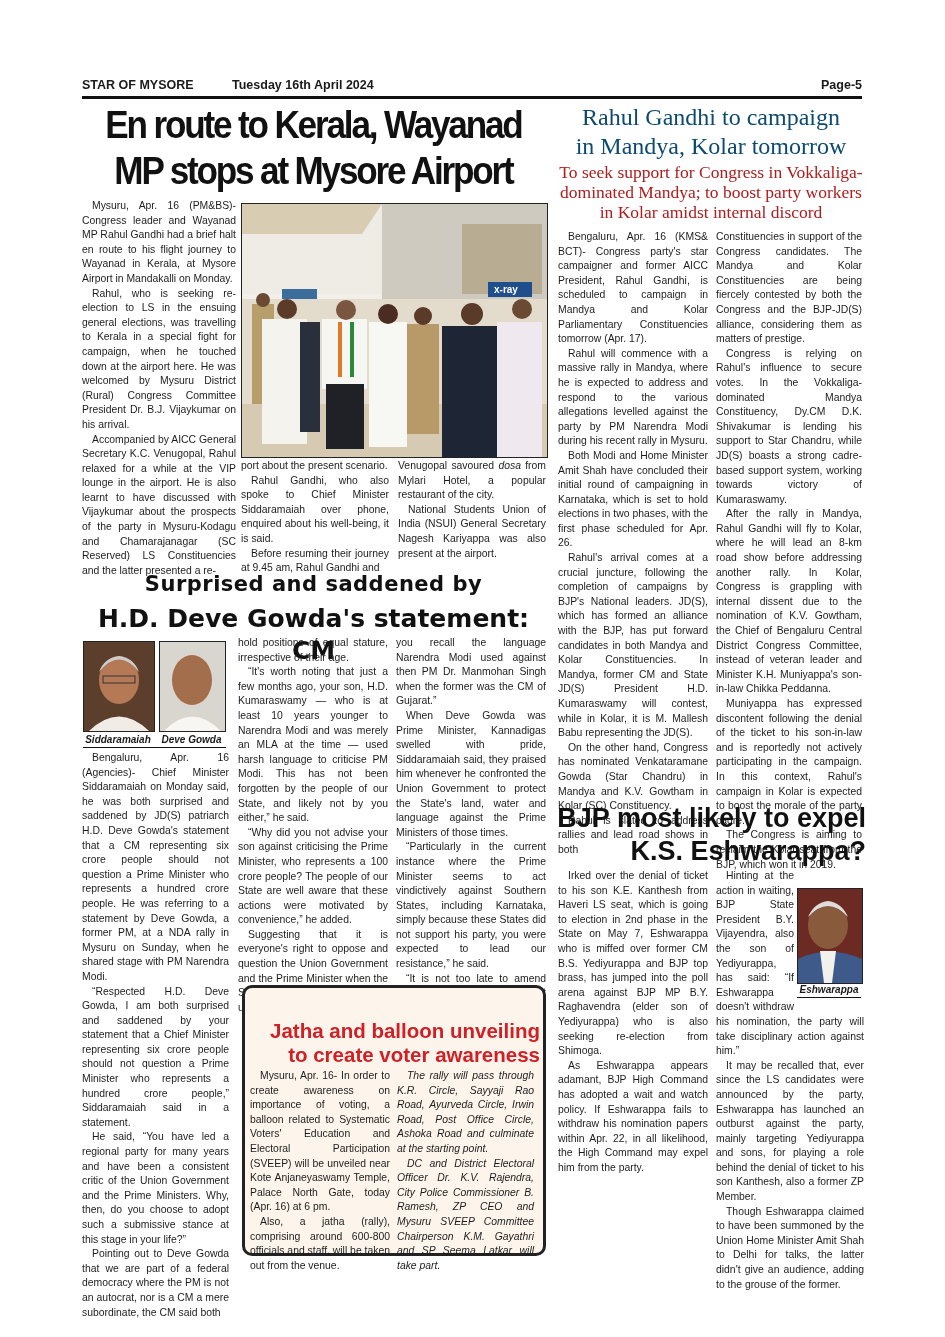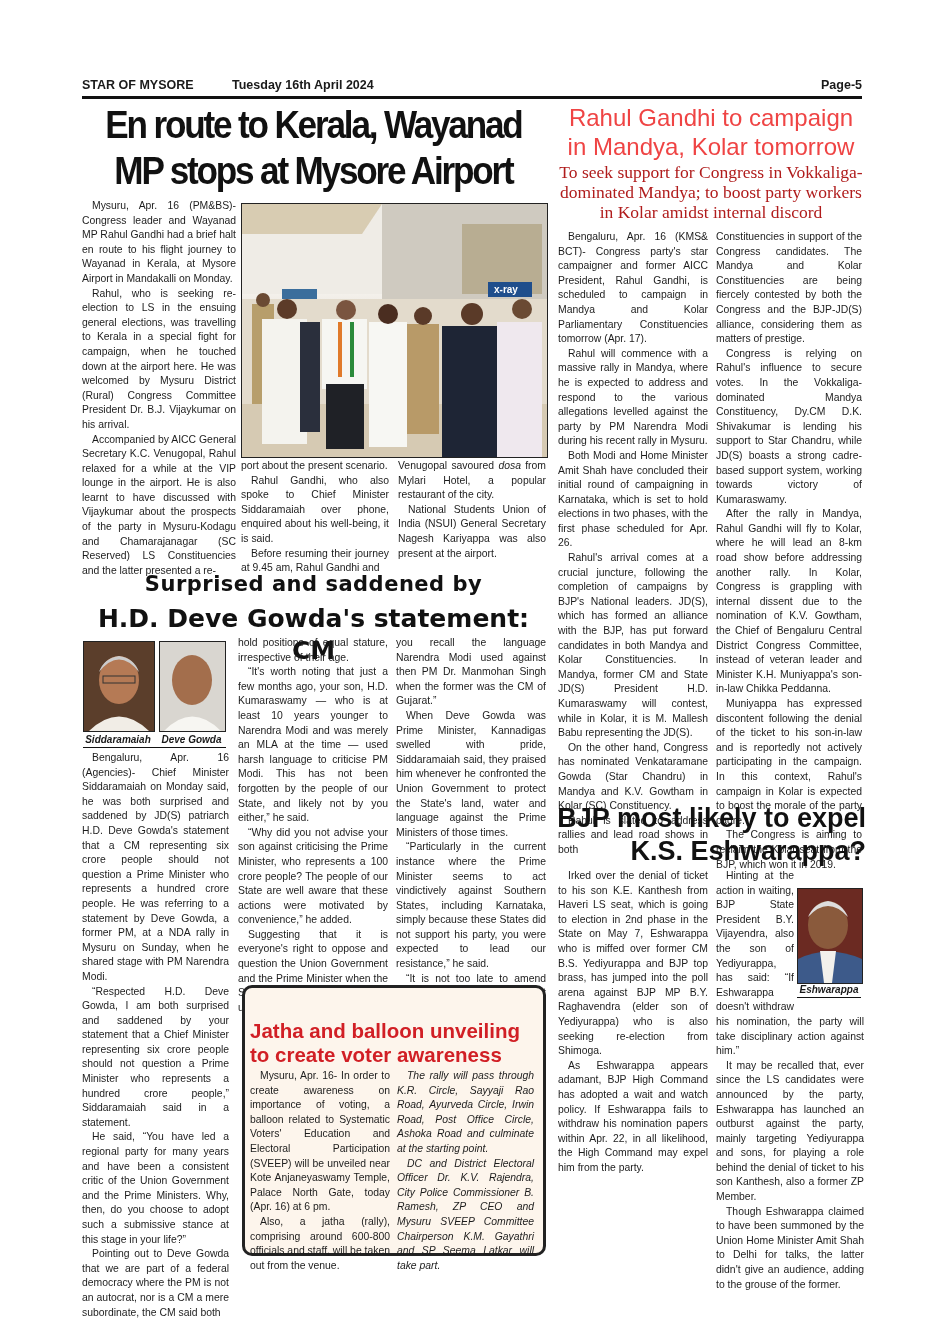--- a/index.html
+++ b/index.html
@@ -7,31 +7,31 @@
   .abs{position:absolute;}
   .masthead{left:82px;top:78px;width:780px;height:16px;font-size:12.5px;font-weight:bold;}
   .masthead .paper{position:absolute;left:0;top:0;}
   .masthead .date{position:absolute;left:150px;top:0;}
   .masthead .page{position:absolute;right:0;top:0;}
   .rule{left:82px;top:96px;width:780px;height:3px;background:#111;}
   .col{font-size:10.4px;line-height:14.6px;text-align:justify;color:#1c1c1c;}
   .col p{margin:0;text-indent:10px;}
   .col p.noind{text-indent:0;}
   .h1{left:82px;top:102px;width:463px;font-family:"Liberation Sans",sans-serif;font-weight:bold;font-size:39px;line-height:46px;text-align:center;letter-spacing:-2.4px;transform:scaleX(0.9);transform-origin:center top;color:#111;}
-  .h2{left:556px;top:103px;width:310px;font-size:24px;line-height:29px;text-align:center;color:#ef4444;}
+  .h2{left:556px;top:103px;width:310px;font-size:24px;line-height:29px;text-align:center;color:#0c4a6e;font-family:Liberation Serif, serif;}
   .deck{left:556px;top:162px;width:310px;font-family:"Liberation Serif",serif;font-size:17.5px;line-height:20px;text-align:center;color:#b01c1c;}
   .photo{left:241px;top:203px;width:305px;height:253px;border:1px solid #222;overflow:hidden;background:linear-gradient(#e9e4dc 0%,#f4f1ec 35%,#d9d2c6 60%,#e8e2d6 100%);}
   .h3{left:82px;top:565px;width:463px;font-family:"DejaVu Sans",sans-serif;font-weight:bold;text-align:center;color:#111;}
   .h3 .l1{font-size:21px;line-height:38px;letter-spacing:0.5px;}
   .h3 .l2{font-size:25px;line-height:32px;}
   .mug{border:1px solid #222;overflow:hidden;}
   .cap{font-size:10px;font-weight:bold;font-style:italic;text-align:center;}
   .caprule{height:1px;background:#111;}
   .box{left:242px;top:985px;width:298px;height:265px;border:3px solid #222;border-radius:10px;background:#fdf5ec;}
-  .boxhead{left:250px;top:1020px;width:290px;font-weight:bold;font-size:20.5px;line-height:24px;text-align:left;color:#d11f25;}
+  .boxhead{left:250px;top:1020px;width:290px;font-weight:bold;font-size:20.5px;line-height:24px;text-align:right;color:#d11f25;}
   .h4{left:556px;top:802px;width:310px;font-weight:bold;font-size:27px;line-height:33px;text-align:right;color:#111;}
 </style>
 </head>
 <body>
 
 <div class="abs masthead">
   <span class="paper">STAR OF MYSORE</span>
   <span class="date">Tuesday 16th April 2024</span>
   <span class="page">Page-5</span>
 </div>

